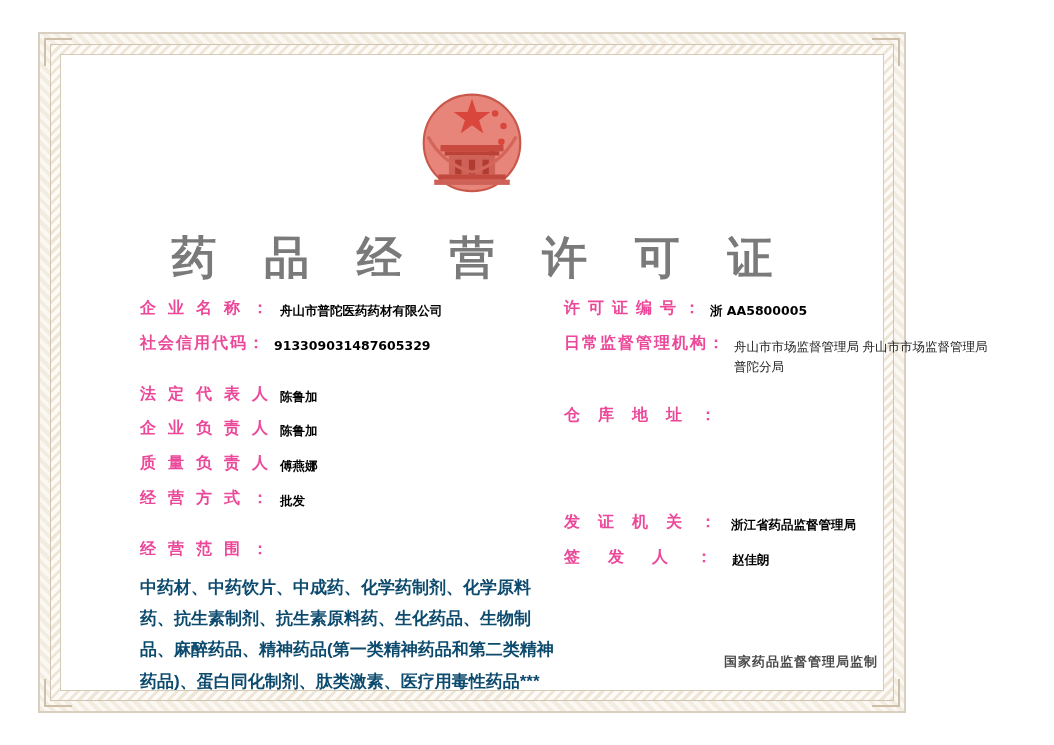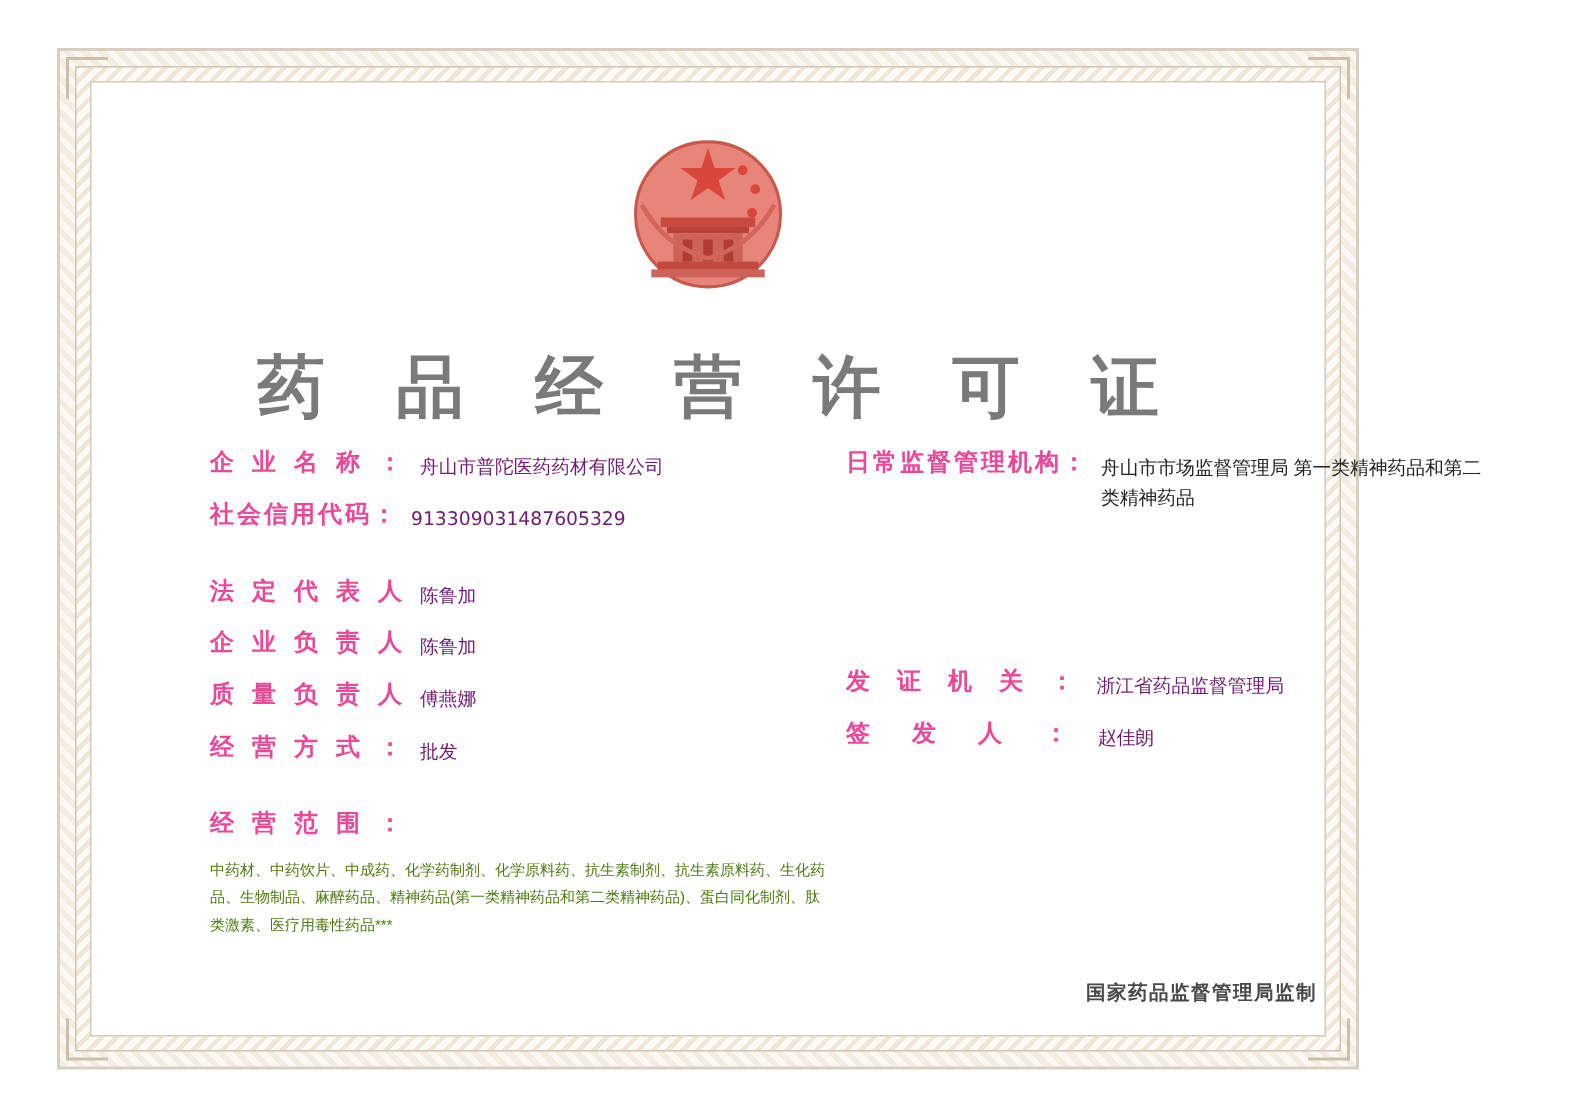--- a/index.html
+++ b/index.html
@@ -92,35 +92,37 @@
     color:#ec4899;
     white-space:nowrap;
     font-family:Liberation Serif, serif;
   }
   .lbl.sp4{letter-spacing:4px;}
   .lbl.sp7{letter-spacing:7px;}
   .lbl.sp12{letter-spacing:12px;}
   .lbl.sp2{letter-spacing:2px;}
   .val{
     font-size:12.5px;
-    color:#701a75;
+    color:#000000;
     padding-left:8px;
     padding-top:4px;
     line-height:1.5;
     font-family:"DejaVu Sans","Liberation Sans",sans-serif;
+    font-weight:bold;
   }
   .val.big{font-size:17px;letter-spacing:4px;padding-top:1px;}
   .gap{height:16px;}
 
   .scope-text{
-    font-size:10px;
+    font-size:17px;
     line-height:1.85;
-    color:#4d7c0f;
+    color:#0c4a6e;
     width:415px;
     margin-top:6px;
+    font-weight:bold;
   }
   .warehouse-text{
     font-size:12.5px;
     line-height:1.85;
     color:#222;
     width:418px;
     margin-top:4px;
     padding-left:6px;
   }
   .agency-val{
@@ -222,29 +224,36 @@
 
         <div class="row">
           <span class="lbl sp4">经 营 范 围 ：</span>
         </div>
         <div class="scope-text">中药材、中药饮片、中成药、化学药制剂、化学原料药、抗生素制剂、抗生素原料药、生化药品、生物制品、麻醉药品、精神药品(第一类精神药品和第二类精神药品)、蛋白同化制剂、肽类激素、医疗用毒性药品***</div>
 
       </div>
 
       <div class="col-right">
 
+        <div class="row">
+          <span class="lbl sp2">许 可 证 编 号 ：</span>
+          <span class="val">浙 AA5800005</span>
+        </div>
 
         <div class="row">
           <span class="lbl sp2">日常监督管理机构：</span>
-          <span class="agency-val">舟山市市场监督管理局        第一类精神药品和第二类精神药品</span>
+          <span class="agency-val">舟山市市场监督管理局        舟山市市场监督管理局普陀分局</span>
         </div>
 
 
         <div class="gap"></div>
 
+        <div class="row">
+          <span class="lbl sp7">仓 库 地 址 ：</span>
+        </div>
 
         <div style="height:74px"></div>
 
         <div class="row">
           <span class="lbl sp7">发 证 机 关 ：</span>
           <span class="val">浙江省药品监督管理局</span>
         </div>
 
         <div class="row">
           <span class="lbl sp12">签 发 人 ：</span>

